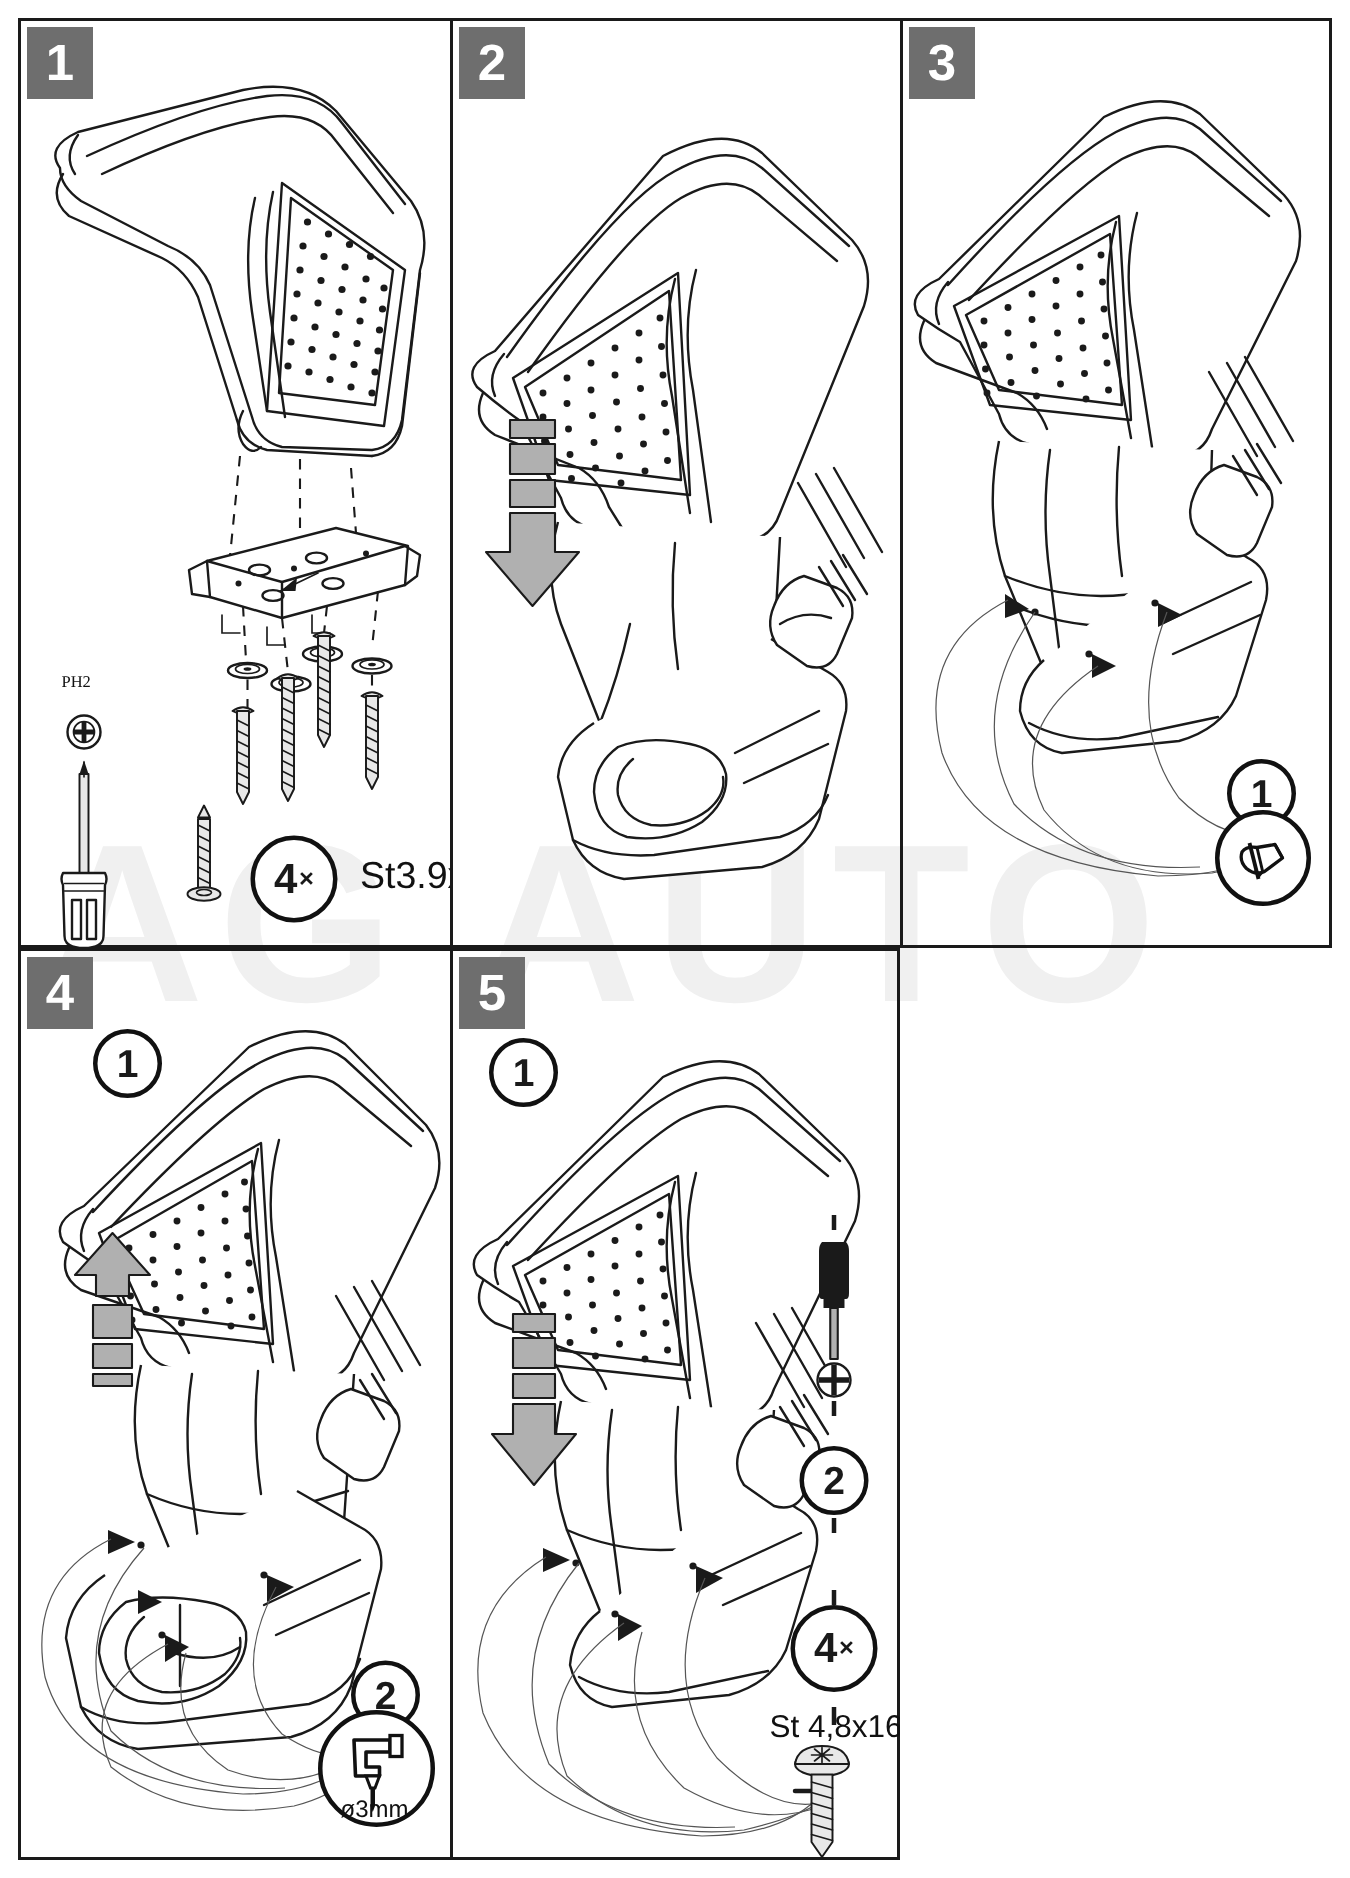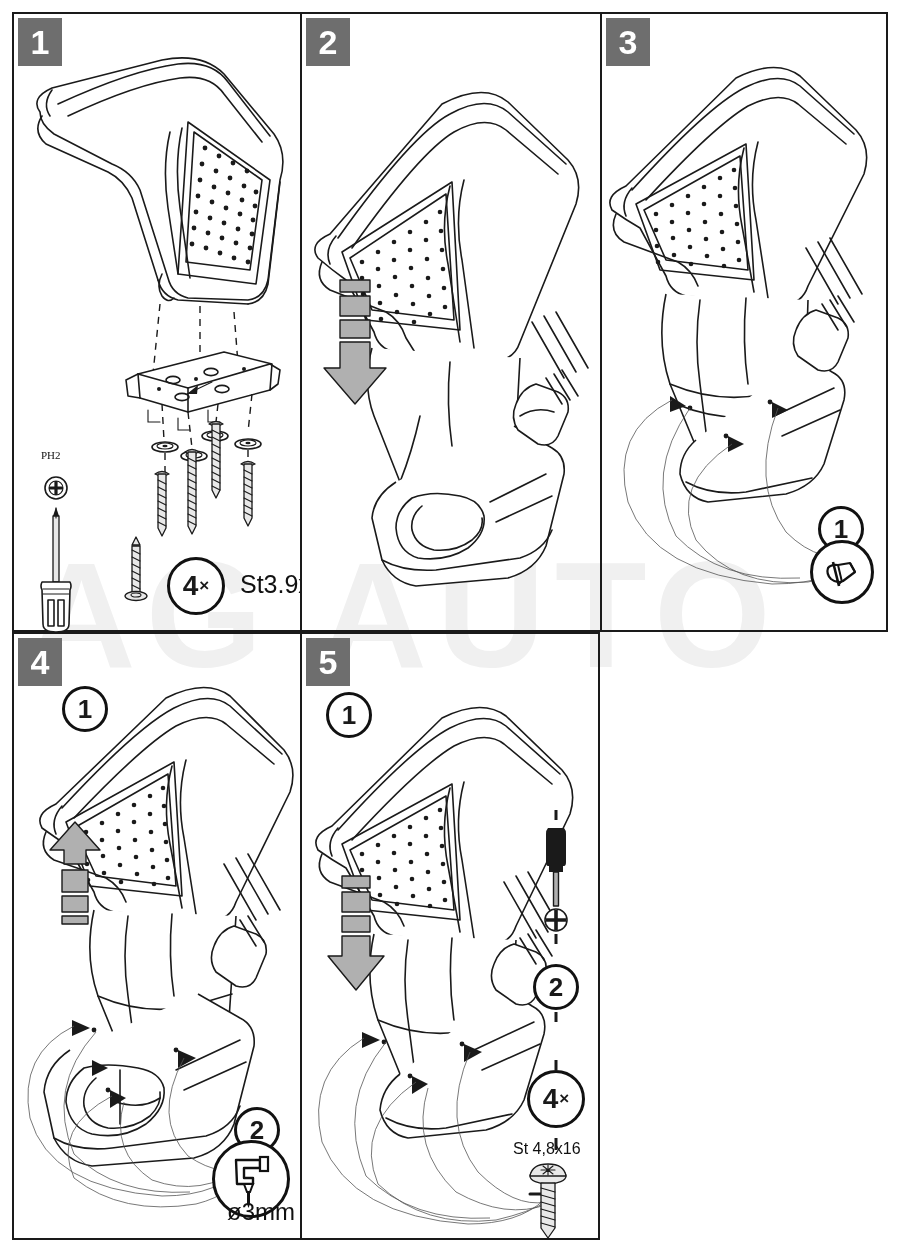--- a/index.html
+++ b/index.html
@@ -43,23 +43,23 @@
   .art .ln-dash{fill:none;stroke:#1a1a1a;stroke-width:1.4;stroke-dasharray:7 6;}
   .art .fillw{fill:#ffffff;stroke:#1a1a1a;stroke-width:1.6;stroke-linejoin:round;}
   .art .dot{fill:#1a1a1a;}
   .art .arrowgray{fill:#b0b0b0;stroke:#1a1a1a;stroke-width:1.4;stroke-linejoin:round;}
   .art .blk{fill:#1a1a1a;}
   .art .metal{fill:#e8e8e8;stroke:#1a1a1a;stroke-width:1.3;stroke-linejoin:round;}
 
   
   .lbl{position:absolute;z-index:7;font-family:"Liberation Sans","DejaVu Sans",sans-serif;color:#111;}
   .lbl-part{font-size:25px;letter-spacing:0px;white-space:nowrap;}
-  .lbl-part-sm{font-size:16px;white-space:nowrap;}
+  .lbl-part-sm{font-size:21px;white-space:nowrap;}
   .lbl-tiny{font-size:11px;white-space:nowrap;font-family:Liberation Serif, serif;}
-  .lbl-mm{font-size:24px;white-space:nowrap;}
+  .lbl-mm{font-size:16px;white-space:nowrap;}
 
   
   .circ{
     position:absolute;border:3px solid #111;border-radius:50%;
     background:#fff;display:flex;align-items:center;justify-content:center;
     font-weight:bold;z-index:7;box-sizing:border-box;
   }
   .circ-num{width:46px;height:46px;font-size:26px;}
   .circ-qty{width:58px;height:58px;font-size:28px;}
   .circ-icon{width:64px;height:64px;}

